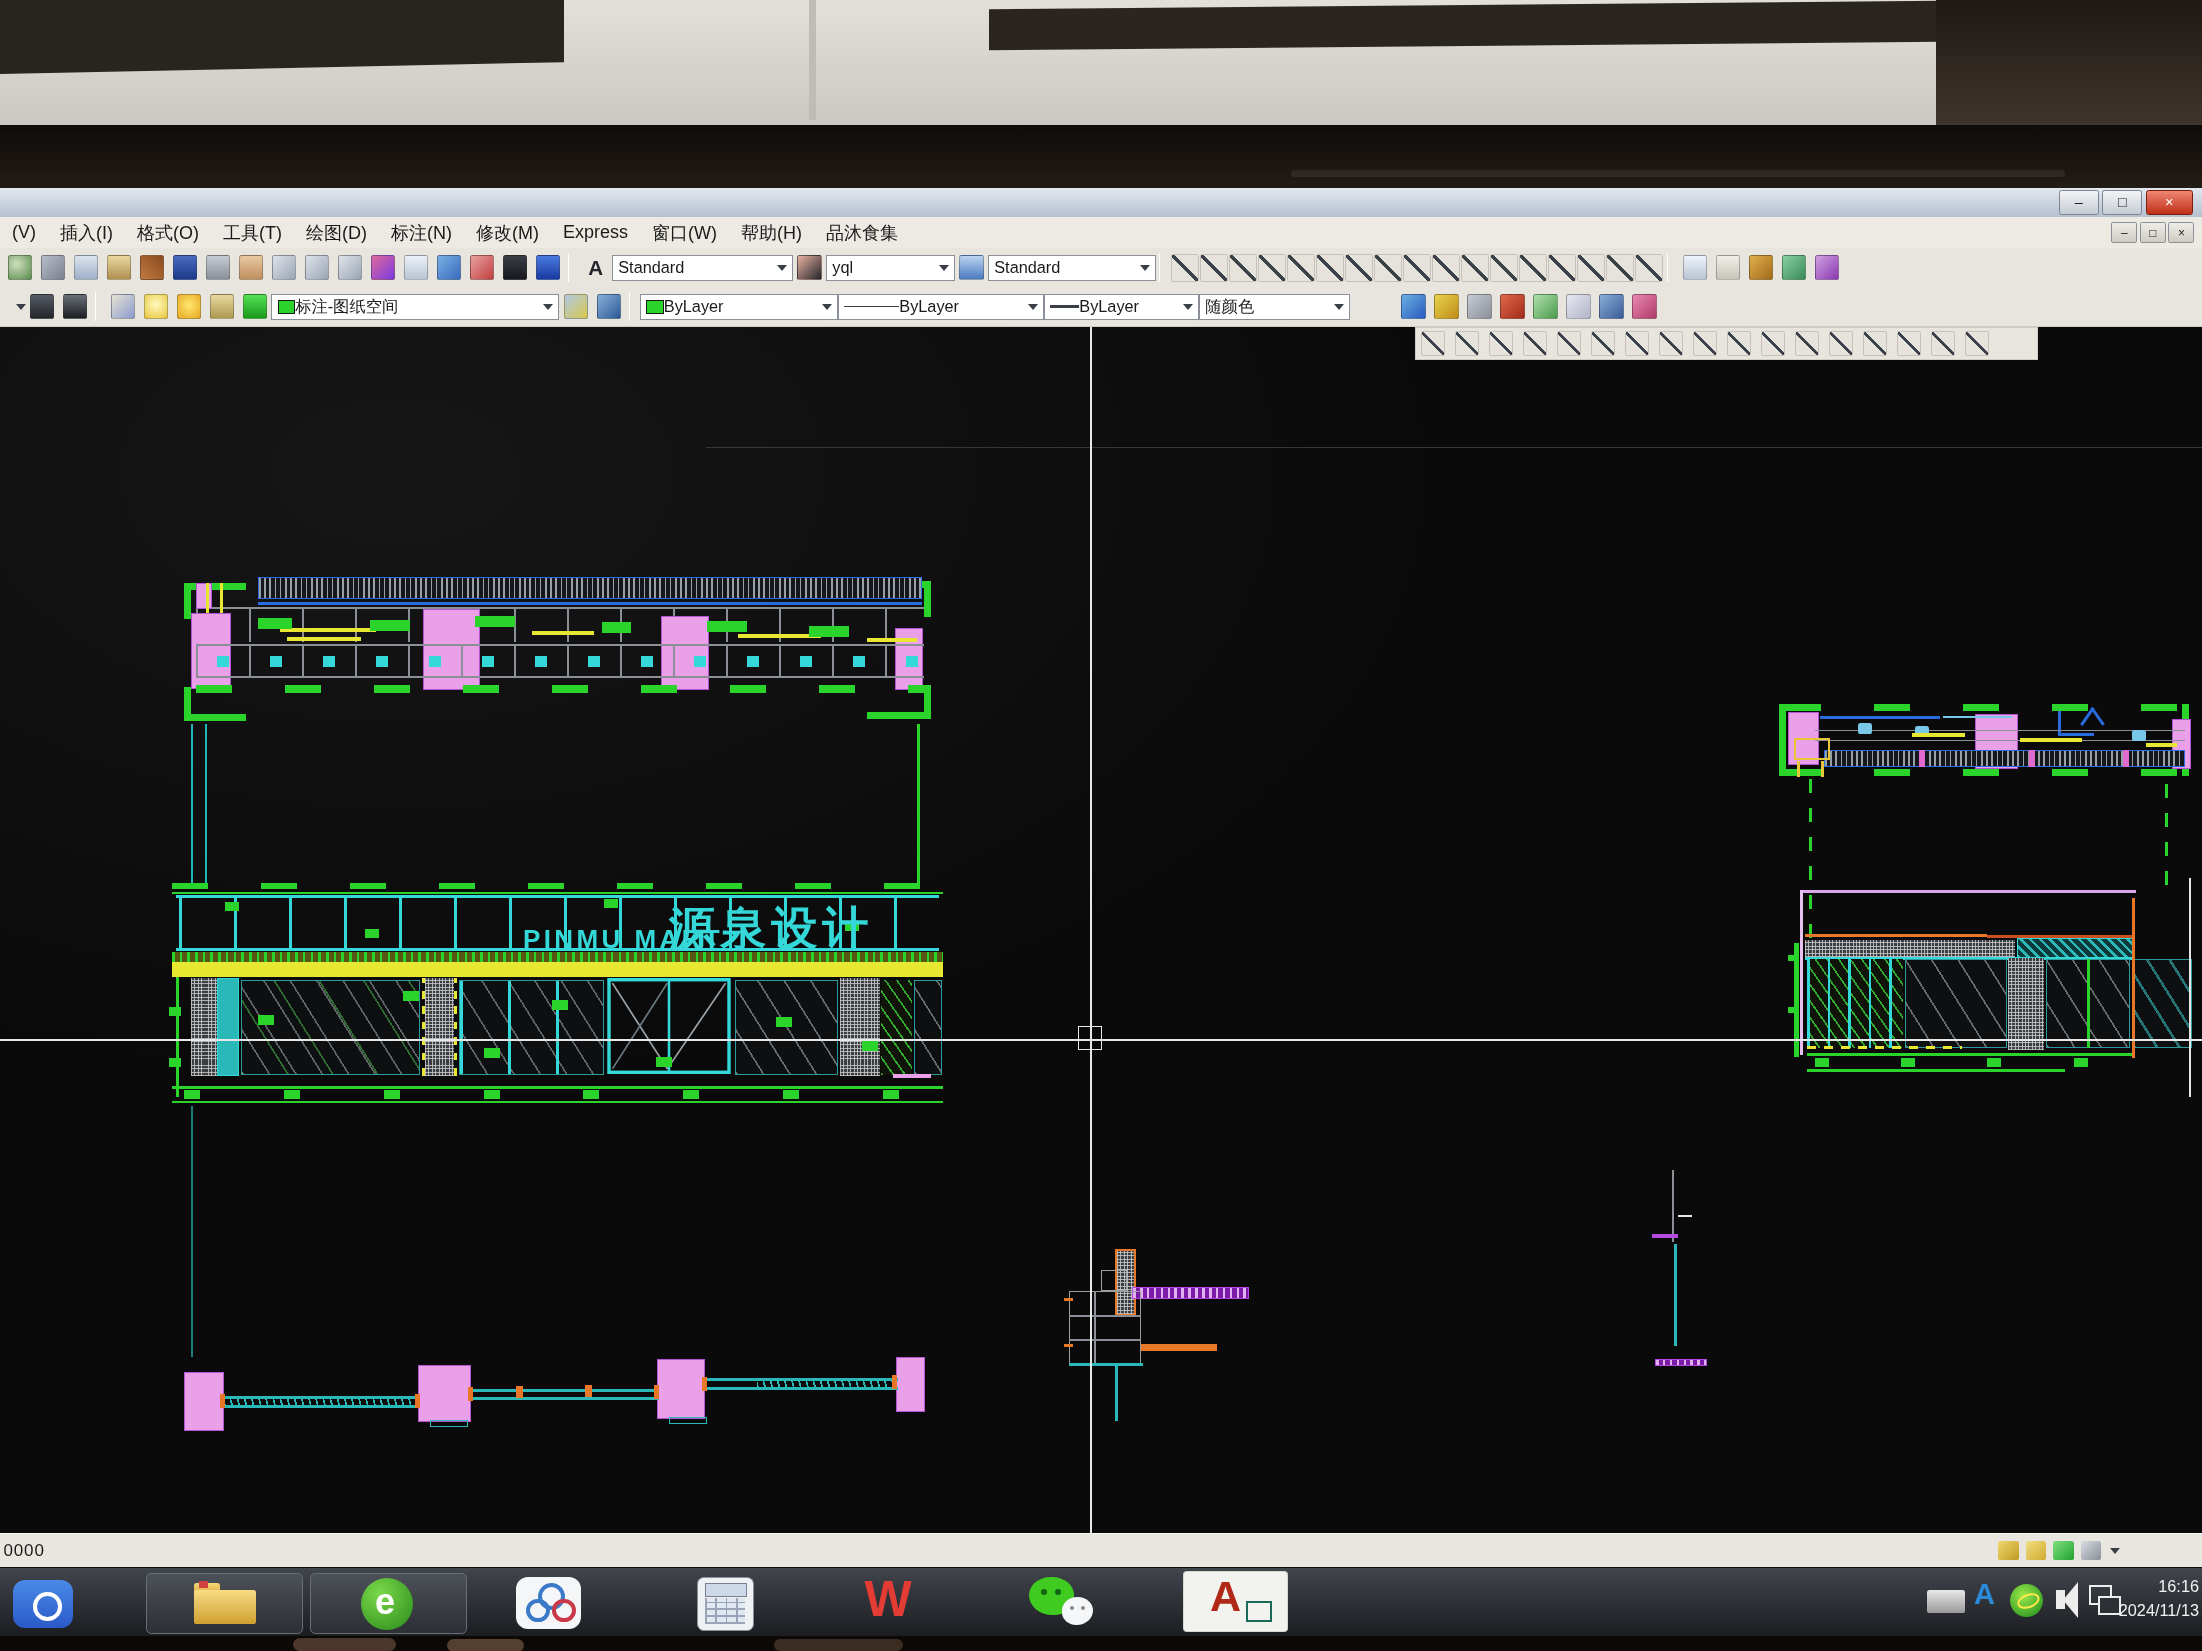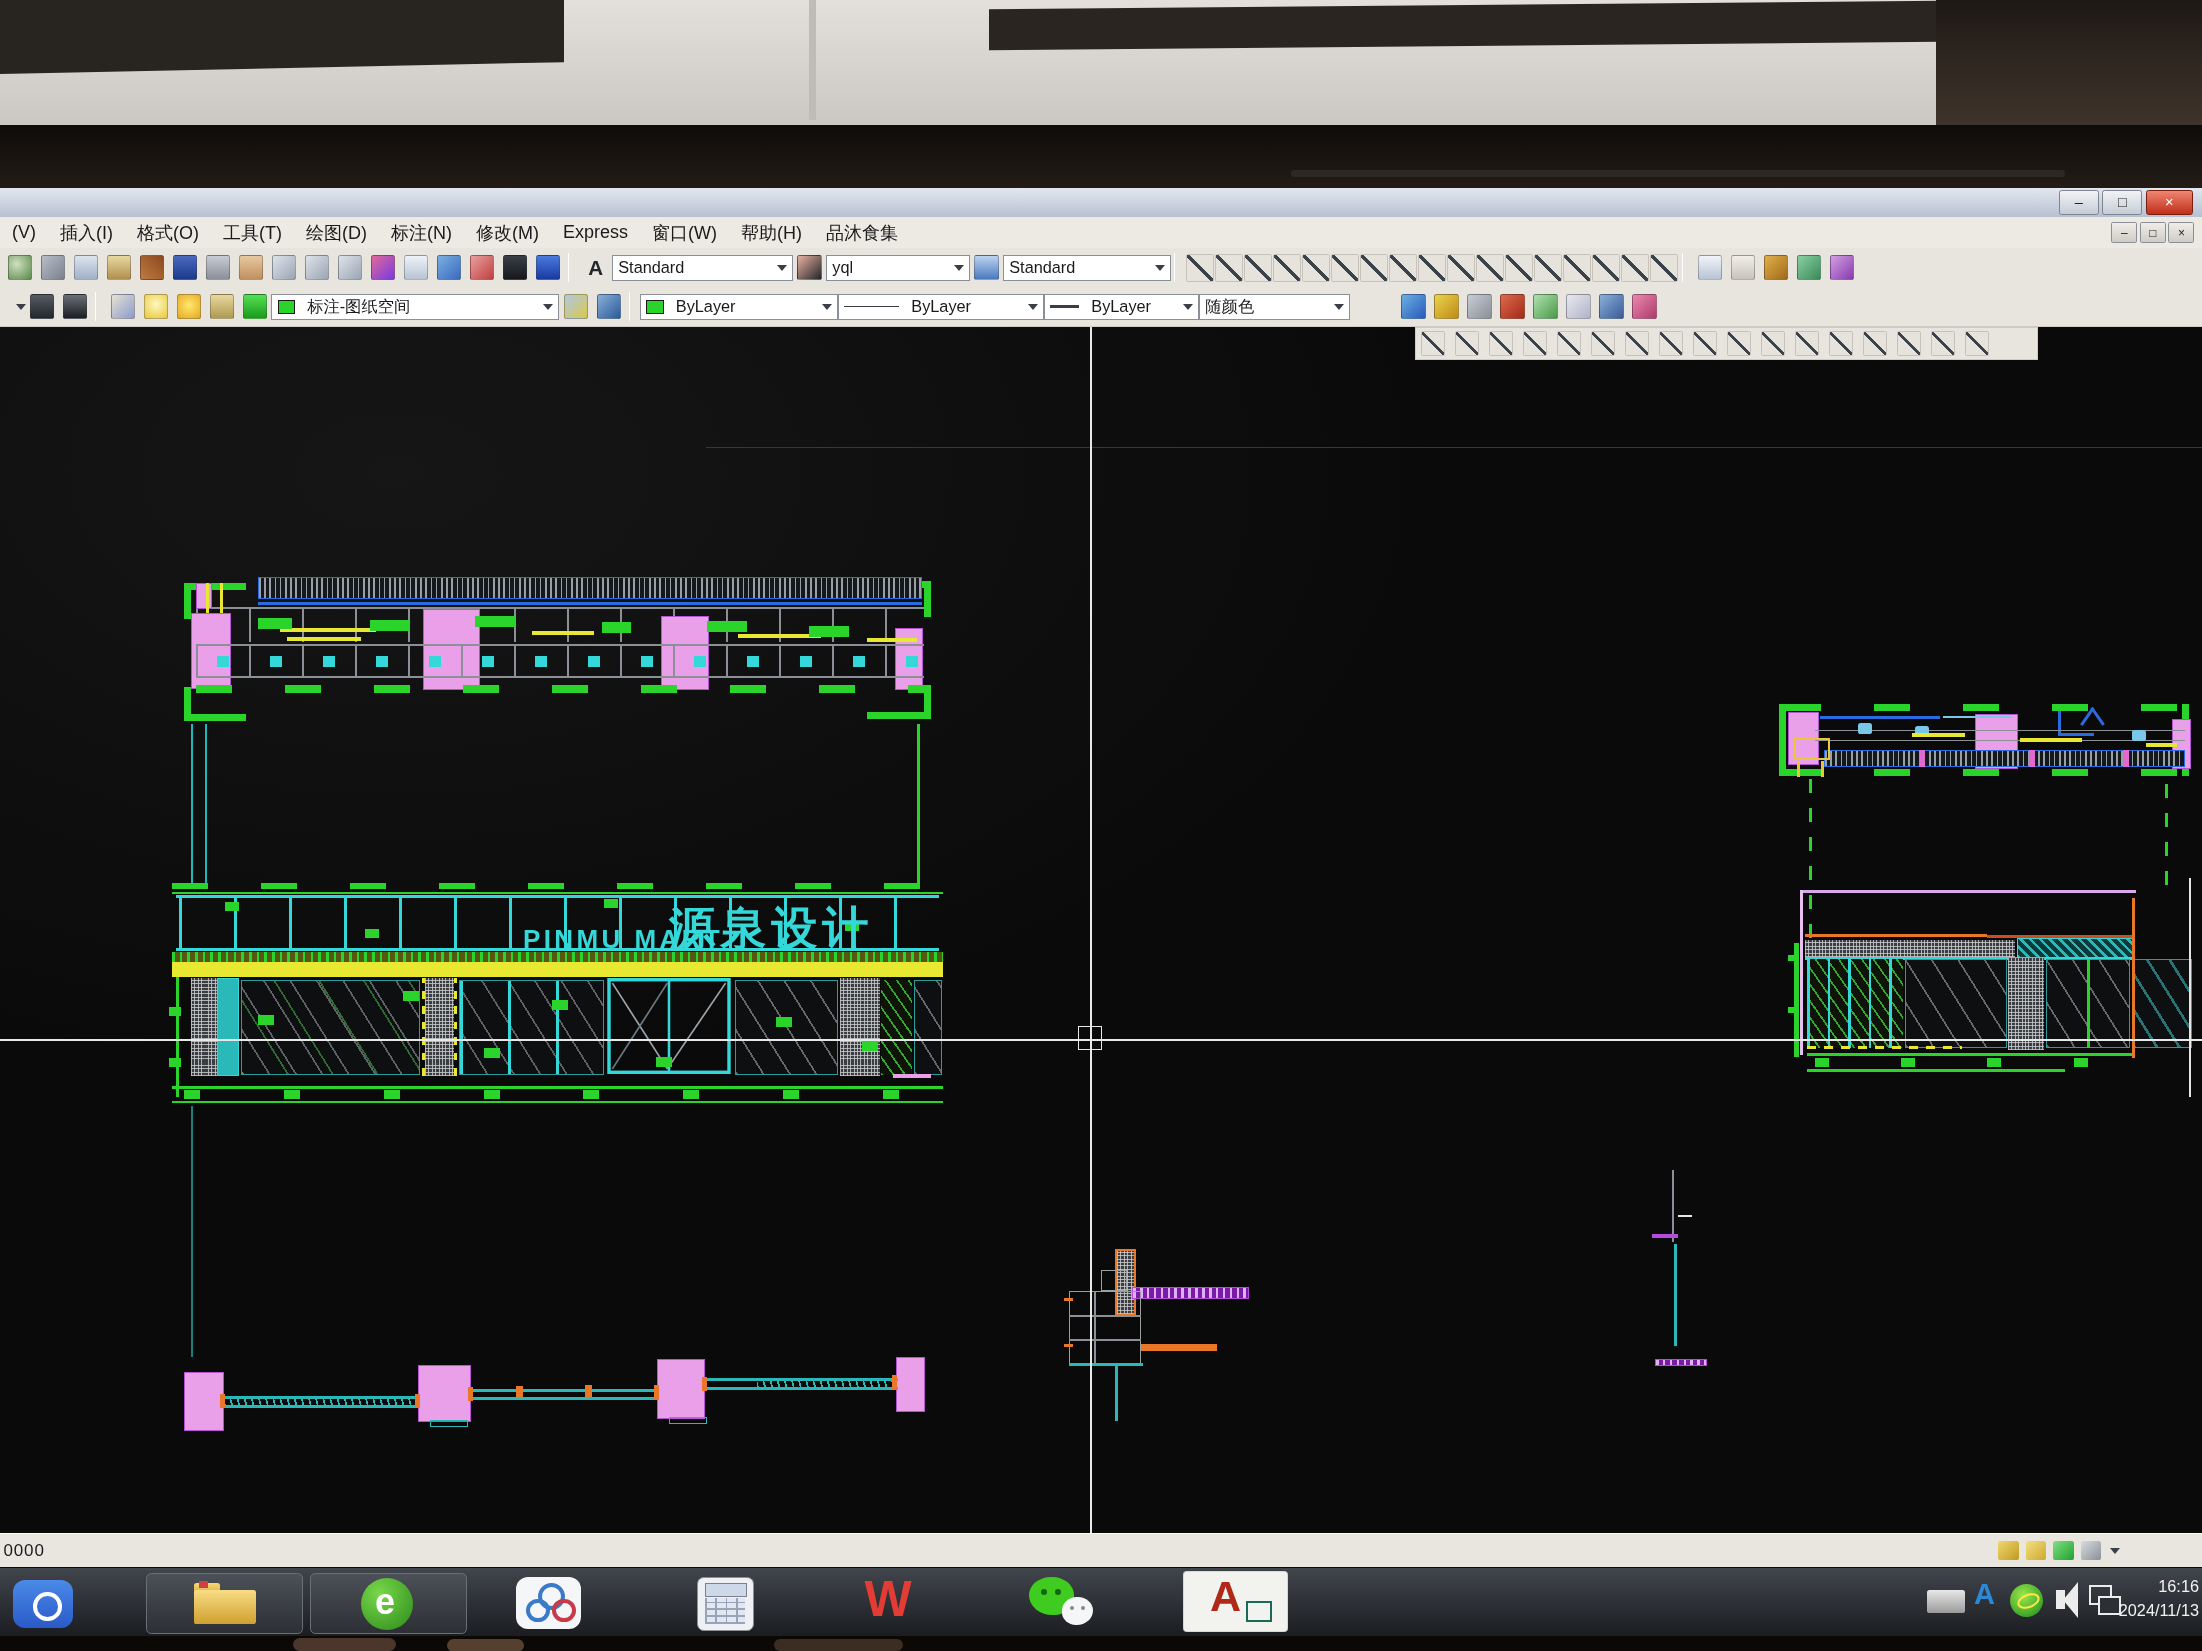--- a/index.html
+++ b/index.html
@@ -29,21 +29,21 @@
   #toolbar1{top:248px}
   #toolbar2{top:287px}
   .tgroup{display:flex;align-items:center}
   .sep{width:6.9px;height:29px;border-left:1.7px groove #fff;margin:0 3.4px}
   .tbtn{width:33px;height:33px;display:flex;align-items:center;justify-content:center;flex:0 0 auto}
   .tico{width:22.4px;height:22.4px;border-radius:2.6px;border:0.9px solid rgba(60,60,60,.35)}
   .lineicon{width:26px;height:26px;border:0.9px solid #c6c2ba;border-radius:1.7px;
             background:linear-gradient(45deg,transparent 46%,#3c424a 46%,#3c424a 54%,transparent 54%),#e6e3dc}
   .glyphbtn{font-size:20.6px;font-weight:bold;color:#23262c}
   .combo{height:26px;background:#fff;border:0.9px solid #8a8f98;display:flex;align-items:center;
-         font-size:16.3px;color:#1a1a1a;padding:0 5.2px;gap:12px;box-sizing:border-box;flex:0 0 auto}
+         font-size:16.3px;color:#1a1a1a;padding:0 5.2px;gap:0;box-sizing:border-box;flex:0 0 auto}
   .carrow{width:0;height:0;border-left:5.2px solid transparent;border-right:5.2px solid transparent;
           border-top:6.9px solid #3a3e46;margin-left:auto}
   .chip{width:15.5px;height:12px;background:#2bd42b;border:0.9px solid #1a1a1a;flex:0 0 auto}
   .ltline{width:55px;height:1.7px;background:#3a3e46;flex:0 0 auto}
   #modifybar{left:1415px;top:327px;width:623px;height:33px;background:#e8e5df;border:0.9px solid #cfccc4;
              display:flex;align-items:center;z-index:4;box-sizing:border-box}
   
   #canvas{left:0;top:327px;width:2203px;height:1206px;background:radial-gradient(1032px 602px at 18% 12%,#161617,#0a0a0b);overflow:hidden}
   .g{background:#2bd42b}.cy{background:#35d8d8}.yl{background:#e8e832}.or{background:#e87828}
   .pu{background:#b44ae0}.wh{background:#e6e6e6}.gr{background:#8a9096}.bl{background:#2b6be0}
@@ -197,21 +197,21 @@
     </div>
   <span class="sep"></span>
   <span class="tbtn glyphbtn">A</span>
   <div class="combo" style="width:181px">
     <span>Standard</span>
       <i class="carrow"></i>
   </div>
   <span class="tbtn">
       <i class="tico" style="background:linear-gradient(135deg,#e8b0a0,#23262c)"></i>
     </span>
-  <div class="combo" style="width:144px">
+  <div class="combo" style="width:129px">
     <span>yql</span>
       <i class="carrow"></i>
   </div>
   <span class="tbtn">
       <i class="tico" style="background:linear-gradient(180deg,#bcd4f0,#4a7ac0)"></i>
     </span>
   <div class="combo" style="width:168px">
     <span>Standard</span>
       <i class="carrow"></i>
   </div>

